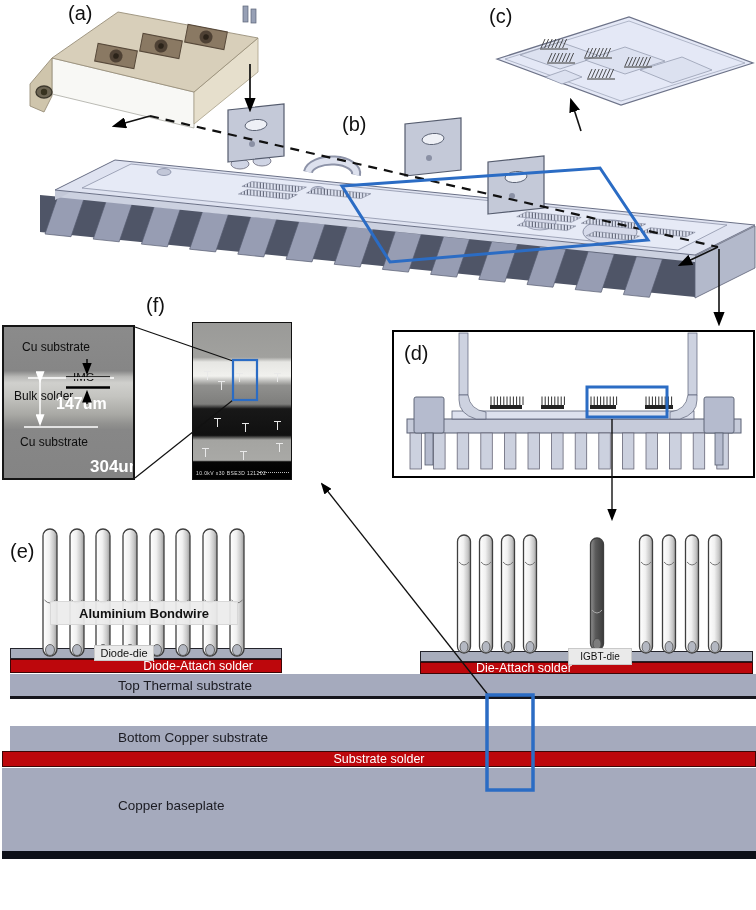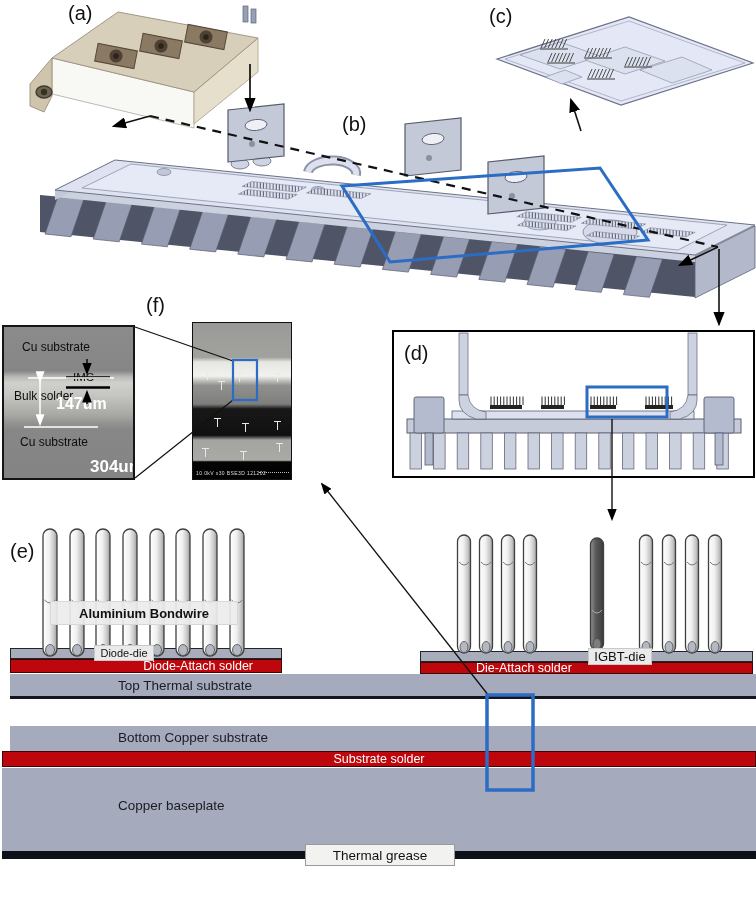--- a/index.html
+++ b/index.html
@@ -386,25 +386,22 @@
     <span class="lab" style="left:116px;top:30px;">Copper baseplate</span>
   </div>
   <div class="abs" style="left:2px;top:851px;width:754px;height:8px;background:#0d1018;z-index:0;"></div>
 
   <div class="tagbox" style="left:50px;top:601px;width:186px;height:22px;font-size:13px;background:rgba(236,236,236,0.93);border-color:#d8d8d8;font-weight:bold;">
     <span>Aluminium Bondwire</span>
   </div>
   <div class="tagbox" style="left:94px;top:645px;width:58px;height:14px;font-size:11px;">
     <span>Diode-die</span>
   </div>
-  <div class="tagbox" style="left:588px;top:648px;width:62px;height:15px;font-size:13px;">
+  <div class="tagbox" style="left:568px;top:648px;width:62px;height:15px;font-size:10px;">
     <span>IGBT-die</span>
-  </div>
-  <div class="tagbox" style="left:305px;top:844px;width:148px;height:20px;font-size:13.5px;background:#f2f2f0;border-color:#9a9a9a;">
-    <span>Thermal grease</span>
   </div>
 
   <svg id="svg-over" width="756" height="910" viewBox="0 0 756 910">
 
     <line x1="250" y1="64" x2="250" y2="110" stroke="#000" stroke-width="1.6" marker-end="url(#ah)"></line>
 
     <line x1="150" y1="116" x2="718" y2="247" stroke="#111" stroke-width="2.2" stroke-dasharray="9 7"></line>
     <line x1="150" y1="116" x2="114" y2="126" stroke="#111" stroke-width="1.6" marker-end="url(#ah)"></line>
     <line x1="718" y1="247" x2="680" y2="265" stroke="#111" stroke-width="1.6" marker-end="url(#ah)"></line>
 

